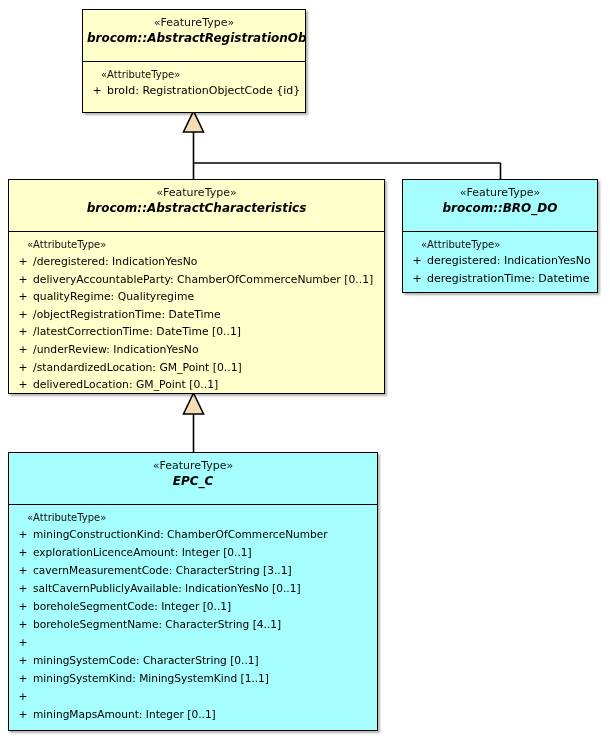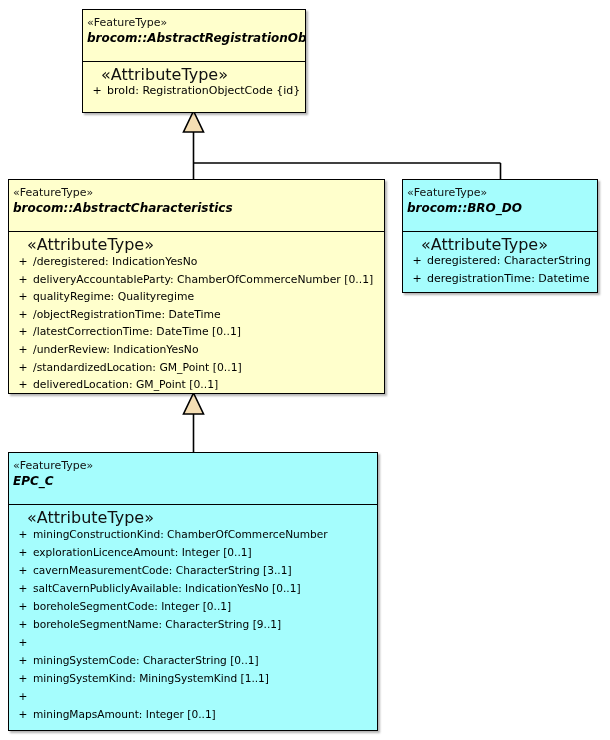--- a/index.html
+++ b/index.html
@@ -23,20 +23,21 @@
     box-sizing:border-box;
     border:1.6px solid #000000;
     box-shadow:2px 2px 2px rgba(0,0,0,.30);
     background:#ffffcc;
     overflow:hidden;
   }
   .uml-box.cyan{background:#a5fdfd;}
 
   .box-header{
     box-sizing:border-box;
+    text-align:center;
     padding:5px 4px 18px 4px;
     border-bottom:1.6px solid #000000;
   }
   .stereotype{
     display:block;
     font-size:11px;
     line-height:15px;
     color:#111111;
   }
   .classname{
@@ -48,21 +49,21 @@
     white-space:nowrap;
     font-style:italic;
   }
   .classname.italic{font-style:italic;}
 
   .box-body{
     box-sizing:border-box;
     padding:5px 4px 5px 4px;
   }
   .attr-stereotype{
-    font-size:16px;
+    font-size:10px;
     line-height:15px;
     padding-left:14px;
     color:#111111;
     white-space:nowrap;
   }
   .attr-row{
     display:flex;
     align-items:baseline;
     font-size:11px;
     line-height:18px;
@@ -168,21 +169,21 @@
 
   <div class="uml-box cyan" style="left:402px;top:179px;width:196px;height:114px;">
     <div class="box-header" style="height:52px;">
       <span class="stereotype">«FeatureType»</span>
       <span class="classname">brocom::BRO_DO</span>
     </div>
     <div class="box-body">
       <div class="attr-stereotype">«AttributeType»</div>
       <div class="attr-row">
         <span class="attr-vis">+</span>
-        <span class="attr-text">deregistered: CharacterString</span>
+        <span class="attr-text">deregistered: IndicationYesNo</span>
       </div>
       <div class="attr-row">
         <span class="attr-vis">+</span>
         <span class="attr-text">deregistrationTime: Datetime</span>
       </div>
     </div>
   </div>
 
   <div class="uml-box cyan tight" style="left:8px;top:452px;width:370px;height:279px;">
     <div class="box-header" style="height:52px;">
@@ -207,21 +208,21 @@
       <div class="attr-row">
         <span class="attr-vis">+</span>
         <span class="attr-text">saltCavernPubliclyAvailable: IndicationYesNo [0..1]</span>
       </div>
       <div class="attr-row">
         <span class="attr-vis">+</span>
         <span class="attr-text">boreholeSegmentCode: Integer [0..1]</span>
       </div>
       <div class="attr-row">
         <span class="attr-vis">+</span>
-        <span class="attr-text">boreholeSegmentName: CharacterString [9..1]</span>
+        <span class="attr-text">boreholeSegmentName: CharacterString [4..1]</span>
       </div>
       <div class="attr-row">
         <span class="attr-vis">+</span>
       </div>
       <div class="attr-row">
         <span class="attr-vis">+</span>
         <span class="attr-text">miningSystemCode: CharacterString [0..1]</span>
       </div>
       <div class="attr-row">
         <span class="attr-vis">+</span>

